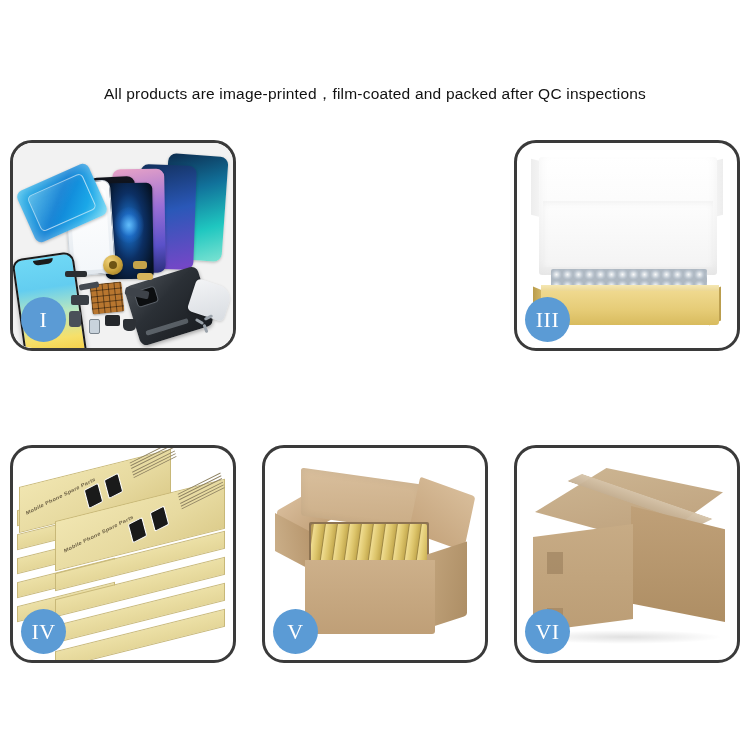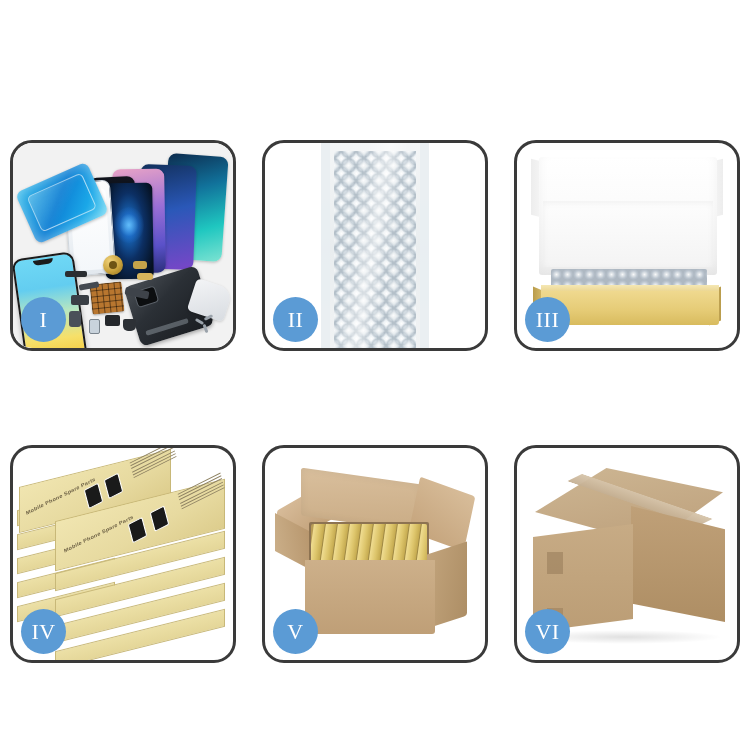--- a/index.html
+++ b/index.html
@@ -413,20 +413,21 @@
   }
   .vi-shadow {
     position:absolute; left:10px; bottom:16px; width:196px; height:14px;
     background: radial-gradient(ellipse at 50% 50%, rgba(0,0,0,.12), rgba(0,0,0,0) 70%);
   }
 </style>
 </head>
 <body>
 
 <div id="header">
+  <div id="page-subtitle">All products are image-printed，film-coated and packed after QC inspections</div>
 </div>
 
 <div id="panel-grid">
 
   <div class="panel" id="panel-1">
     <div class="panel-stage">
       <div class="p1-bg"></div>
 
       <div class="screen" id="ph-back4"></div>
       <div class="screen" id="ph-back3"></div>
@@ -464,30 +465,20 @@
       <div id="tool"></div>
       <div id="screws">
           <i></i>
           <i></i>
           <i></i>
         </div>
     </div>
     <div class="badge">I</div>
   </div>
 
-  <div class="panel" id="panel-2">
-    <div class="panel-stage">
-      <div class="p2-sheet">
-        <div class="bubbles"></div>
-        <div class="bubbles2"></div>
-        <div class="p2-shine"></div>
-      </div>
-    </div>
-    <div class="badge">II</div>
-  </div>
 
   <div class="panel" id="panel-3">
     <div class="panel-stage">
       <div class="p3-lidflap-l"></div>
       <div class="p3-lidflap-r"></div>
       <div class="p3-foam"></div>
       <div class="p3-foampad"></div>
       <div class="p3-inner-bubbles"></div>
       <div class="p3-box-side-l"></div>
       <div class="p3-box-side-r"></div>

